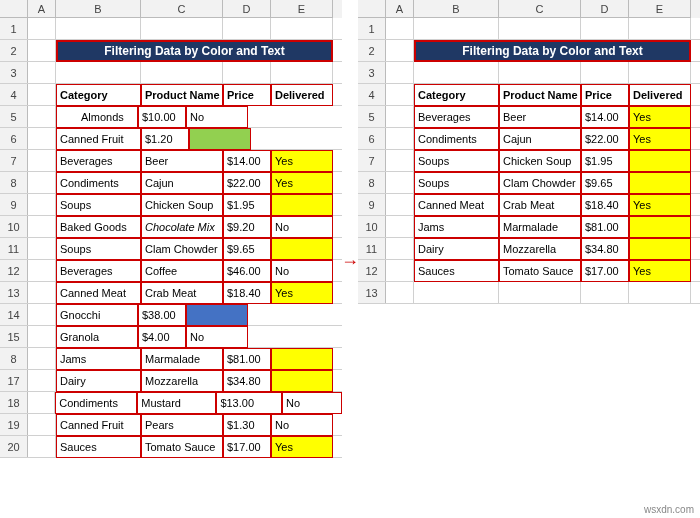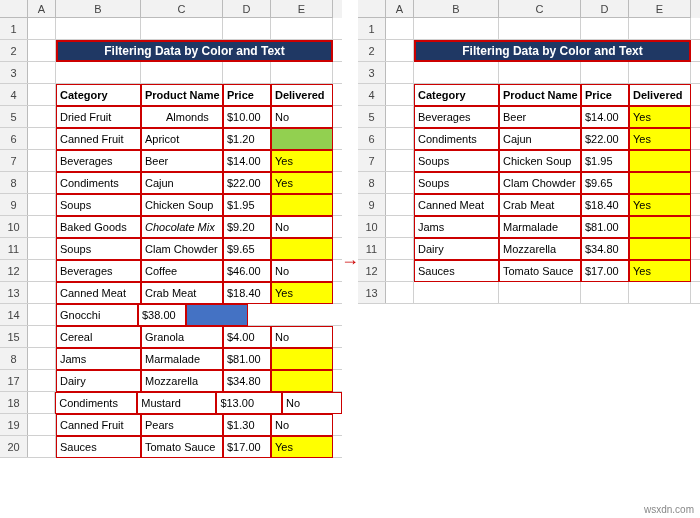--- a/index.html
+++ b/index.html
@@ -159,31 +159,29 @@
       <div class="cell" style="width:28px;"></div>
       <div class="cell header-cell" style="width:85px;">Category</div>
       <div class="cell header-cell" style="width:82px;">Product Name</div>
       <div class="cell header-cell" style="width:48px;">Price</div>
       <div class="cell header-cell" style="width:62px;">Delivered</div>
     </div>
 
     <div class="sheet-row row-height">
       <div class="row-num">5</div>
       <div class="cell" style="width:28px;"></div>
-      <div class="cell data-cell" style="width:85px;">Dried Fruit</div>
       <div class="cell data-cell" style="width:82px;padding-left:24px;">Almonds</div>
       <div class="cell data-cell" style="width:48px;">$10.00</div>
       <div class="cell data-cell" style="width:62px;">No</div>
     </div>
 
     <div class="sheet-row row-height">
       <div class="row-num">6</div>
       <div class="cell" style="width:28px;"></div>
       <div class="cell data-cell" style="width:85px;">Canned Fruit</div>
-      <div class="cell data-cell" style="width:82px;">Apricot</div>
       <div class="cell data-cell" style="width:48px;">$1.20</div>
       <div class="cell data-cell bg-green" style="width:62px;"></div>
     </div>
 
     <div class="sheet-row row-height">
       <div class="row-num">7</div>
       <div class="cell" style="width:28px;"></div>
       <div class="cell data-cell" style="width:85px;">Beverages</div>
       <div class="cell data-cell" style="width:82px;">Beer</div>
       <div class="cell data-cell" style="width:48px;">$14.00</div>
@@ -248,21 +246,20 @@
       <div class="row-num">14</div>
       <div class="cell" style="width:28px;"></div>
       <div class="cell data-cell" style="width:82px;">Gnocchi</div>
       <div class="cell data-cell" style="width:48px;">$38.00</div>
       <div class="cell data-cell bg-blue" style="width:62px;"></div>
     </div>
 
     <div class="sheet-row row-height">
       <div class="row-num">15</div>
       <div class="cell" style="width:28px;"></div>
-      <div class="cell data-cell" style="width:85px;">Cereal</div>
       <div class="cell data-cell" style="width:82px;">Granola</div>
       <div class="cell data-cell" style="width:48px;">$4.00</div>
       <div class="cell data-cell" style="width:62px;">No</div>
     </div>
 
     <div class="sheet-row row-height">
       <div class="row-num">8</div>
       <div class="cell" style="width:28px;"></div>
       <div class="cell data-cell" style="width:85px;">Jams</div>
       <div class="cell data-cell" style="width:82px;">Marmalade</div>

